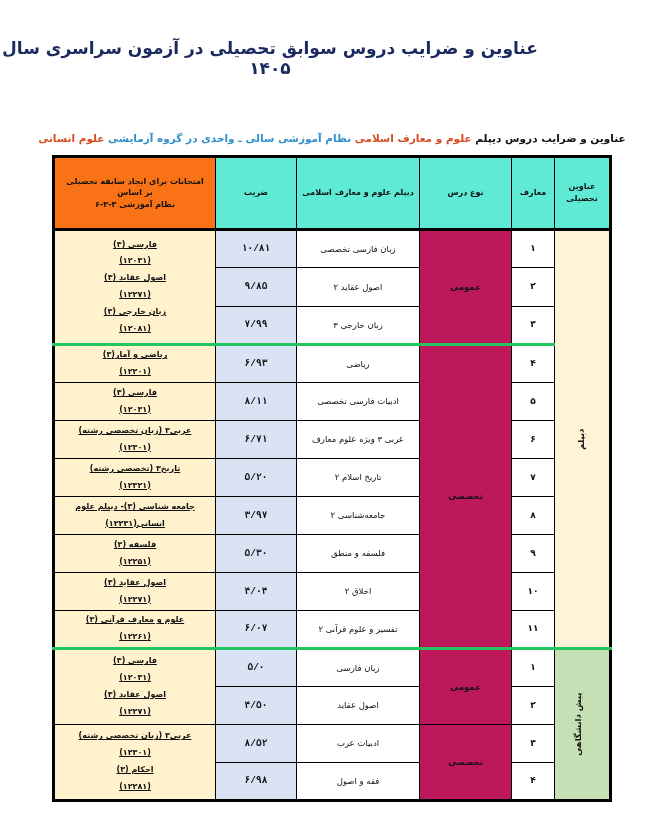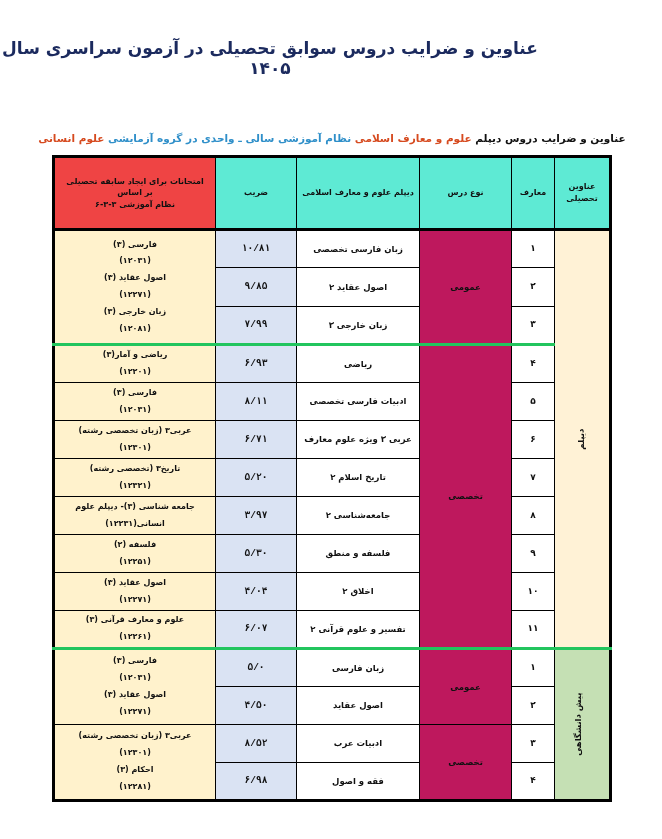--- a/index.html
+++ b/index.html
@@ -20,24 +20,24 @@
   table.grid {
     position: absolute; top: 155px; left: 52px; width: 557px; height: 641px;
     border-collapse: collapse; direction: rtl; table-layout: fixed;
     border: 3px solid #000;
   }
   .grid td, .grid th {
     border: 1px solid #000; text-align: center; vertical-align: middle; padding: 0;
     font-size: 8.5px; line-height: 1.45;
   }
   .grid th { background: #5eead4; font-weight: bold; font-size: 8px; }
-  .grid th.exam-h { background: #ef4444; font-weight: bold; }
-  .grid td.exam { background: #fff2cc; font-weight: bold; font-size: 8px; line-height: 2.1; }
+  .grid th.exam-h { background: #f97316; font-weight: bold; }
+  .grid td.exam { background: #fff2cc; font-weight: bold; font-size: 8px; line-height: 2.1; text-decoration: underline; }
   .grid td.coef { background: #dae3f3; font-weight: bold; font-size: 9.5px; font-family: Liberation Mono, monospace; }
-  .grid td.course { background: #fff; font-weight: bold; font-size: 8.5px; }
+  .grid td.course { background: #fff; font-weight: normal; font-size: 8.5px; }
   .grid td.type { background: #be185d; font-weight: bold; font-size: 8.5px; }
   .grid td.idx { background: #fff; font-weight: bold; font-size: 9px; }
   .grid td.hist-dip { background: #fff2d6; }
   .grid td.hist-pre { background: #c5e0b4; }
   .vlabel {
     display: inline-block; transform: rotate(-90deg); white-space: nowrap;
     font-size: 8.5px; font-weight: bold;
   }
   tr.thick-top td { border-top: 3px solid #22c55e; }
   .grid tr.hdr th { border-bottom: 3px solid #000; }

